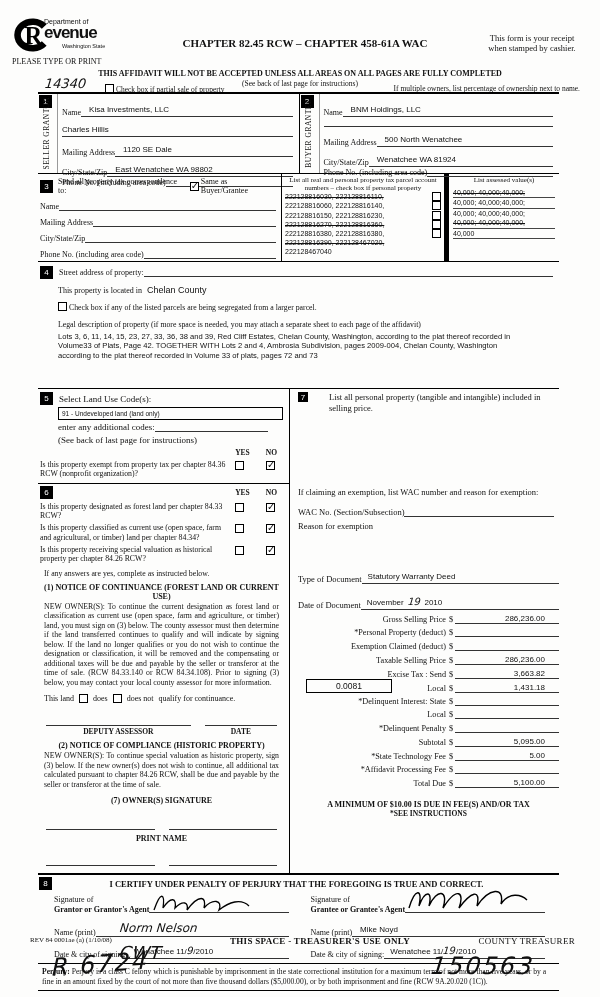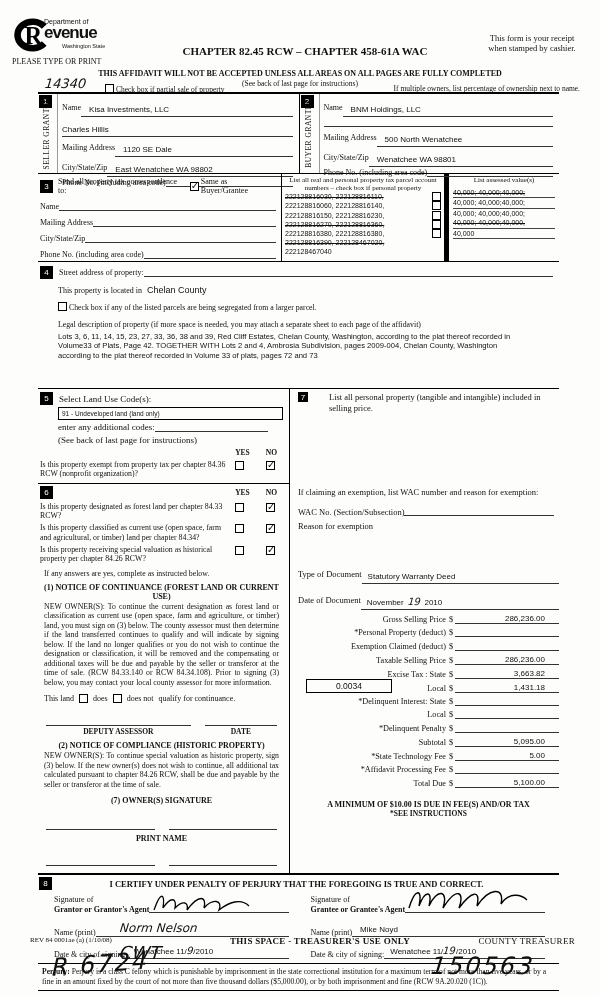--- a/index.html
+++ b/index.html
@@ -6,33 +6,33 @@
   body{background:#ddd;margin:0;}
   .page{width:600px;height:997px;background:#fefefdff;background:#fdfdfc;position:relative;font-family:"Liberation Serif",serif;color:#111;overflow:hidden;}
   .lbl{font-size:8px;}
   .val{font-family:"Liberation Sans",sans-serif;font-size:8px;}
   .hw{font-family:"DejaVu Sans",sans-serif;font-style:italic;transform:skewX(-6deg);display:inline-block;}
   .bold{font-weight:bold;}
   .fill{border-bottom:1px solid #333;flex:1;min-height:9px;}
   .cb{display:inline-block;width:9px;height:9px;border:1px solid #000;position:relative;vertical-align:-1px;background:#fff;flex:none;}
   .cb.checked::after{content:"✓";position:absolute;left:0px;top:-3px;font-size:10px;font-family:"DejaVu Sans",sans-serif;}
   .numbox{width:13px;height:13px;background:#000;color:#fff;font-size:8px;display:flex;align-items:center;justify-content:center;font-family:"Liberation Sans",sans-serif;flex:none;}
-  .row{display:flex;align-items:center;}
+  .row{display:flex;align-items:flex-end;}
   .struck{text-decoration:line-through;}
   .vert{writing-mode:vertical-rl;transform:rotate(180deg);font-size:7.5px;letter-spacing:.5px;text-align:center;line-height:1.1;font-family:"Liberation Serif",serif;}
   
   .hdr{position:relative;height:92px;}
   .logo{position:absolute;left:12px;top:18px;display:flex;align-items:flex-start;}
   .logo-texts{margin-left:-6px;}
   .logo-dept{font-size:7px;font-family:"Liberation Sans",sans-serif;}
   .logo-rev{font-size:17px;font-weight:bold;font-family:"Liberation Sans",sans-serif;letter-spacing:-1px;margin-top:-2px;}
   .logo-state{font-size:5.5px;font-family:"Liberation Sans",sans-serif;margin-left:18px;}
   .hdr-title{position:absolute;left:150px;top:28px;width:310px;text-align:center;}
   .hdr-title h1{font-size:14px;font-weight:bold;}
-  .hdr-title h2{font-size:11px;font-weight:bold;margin-top:17px;}
+  .hdr-title h2{font-size:11px;font-weight:bold;margin-top:9px;}
   .receipt{position:absolute;right:8px;top:33px;width:120px;font-size:8.5px;text-align:center;white-space:pre-line;}
   .please{position:absolute;left:12px;top:57px;font-size:8px;}
   .warn{position:absolute;left:0;top:69px;width:100%;text-align:center;font-size:8px;font-weight:bold;}
   .seeback{position:absolute;left:0;top:79px;width:100%;text-align:center;font-size:7.5px;}
   .hwno{position:absolute;left:45px;top:76px;font-size:13px;}
   .partial{position:absolute;left:105px;top:84px;font-size:7.5px;}
   .multi{position:absolute;right:20px;top:84px;font-size:7.5px;}
   
   .form{position:absolute;left:38px;top:92px;width:521px;border-top:2px solid #000;}
   .ab{display:flex;height:80px;border-bottom:1.5px solid #000;}
@@ -166,21 +166,21 @@
             </div>
           <div class="row">
               <span class="fill"></span>
             </div>
           <div class="row">
               <span class="lbl">Mailing Address</span>
               <span class="fill"><span class="val" style="margin-left:8px;">500 North Wenatchee</span></span>
             </div>
           <div class="row">
               <span class="lbl">City/State/Zip</span>
-              <span class="fill"><span class="val" style="margin-left:8px;">Wenatchee WA 98801</span></span>
+              <span class="fill"><span class="val" style="margin-left:8px;">Wenatchee WA 81924</span></span>
             </div>
           <div class="row">
               <span class="lbl">Phone No. (including area code)</span>
               <span class="fill"></span>
             </div>
         </div>
       </div>
     </div>
 
     <div class="b3">
@@ -394,28 +394,28 @@
             <span class="fill"></span>
           </div>
         <div class="money">
             <span class="mlabel">Taxable Selling Price</span>
             <span class="dollar">$</span>
             <span class="fill">
               <span class="mval" style="display:block;">286,236.00</span>
             </span>
           </div>
         <div class="money">
-            <span class="mlabel">Excise Tax : State</span>
+            <span class="mlabel">Excise Tax : Send</span>
             <span class="dollar">$</span>
             <span class="fill">
               <span class="mval" style="display:block;">3,663.82</span>
             </span>
           </div>
         <div class="money" style="position:relative;">
-          <span class="ratebox">0.0034</span>
+          <span class="ratebox">0.0081</span>
           <span class="mlabel">Local</span>
             <span class="dollar">$</span>
             <span class="fill">
               <span class="mval" style="display:block;">1,431.18</span>
             </span>
         </div>
         <div class="money">
             <span class="mlabel">*Delinquent Interest: State</span>
             <span class="dollar">$</span>
             <span class="fill"></span>

